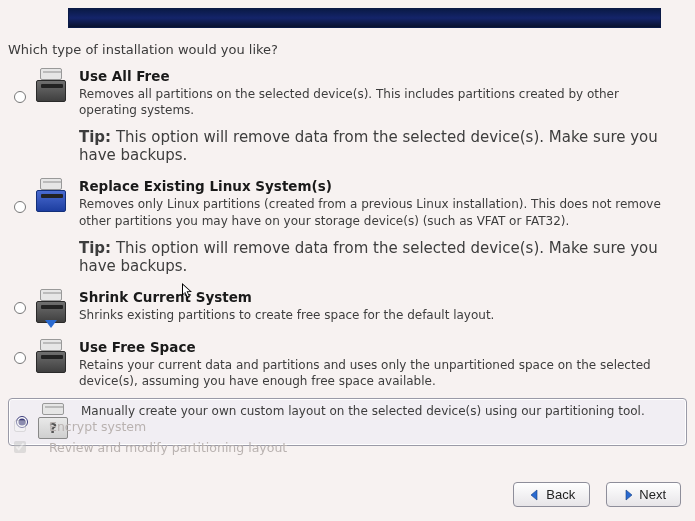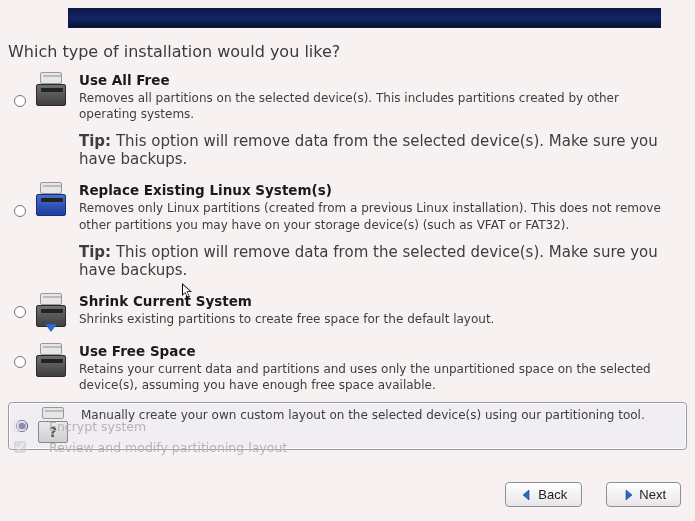--- a/index.html
+++ b/index.html
@@ -15,21 +15,21 @@
     position: relative;
   }
   .banner {
     margin: 8px 34px 0 68px;
     height: 20px;
     background: linear-gradient(#0a1a46, #14246a 50%, #08122e);
     border: 1px solid #0a1a46;
   }
   .question {
     margin: 14px 0 6px 8px;
-    font-size: 16px;
+    font-size: 13px;
     color: #3a3a3a;
   }
   .options {
     margin: 0 8px 0 8px;
   }
   .opt-row {
     display: flex;
     align-items: flex-start;
     padding: 4px 0 6px 0;
     border: 1px solid transparent;
@@ -125,21 +125,21 @@
     left: 10px;
     bottom: 62px;
   }
   .chk-row {
     display:flex; align-items:center; gap:20px;
     color:#b9b2b0; font-size:12.5px; margin:3px 0;
   }
   .chk-row input { width:12px; height:12px; accent-color:#888; opacity:.65; }
   .footer {
     position:absolute; right:14px; bottom:14px;
-    display:flex; gap:24px;
+    display:flex; gap:16px;
   }
   .btn {
     display:flex; align-items:center; gap:4px;
     background:linear-gradient(#ffffff,#e7e5e8);
     border:1px solid #8e8e9a; border-radius:4px;
     padding:4px 14px; font-size:13px; color:#222;
     cursor:pointer;
   }
   .arrow-ico { width:14px; height:14px; }
   .cursor {

